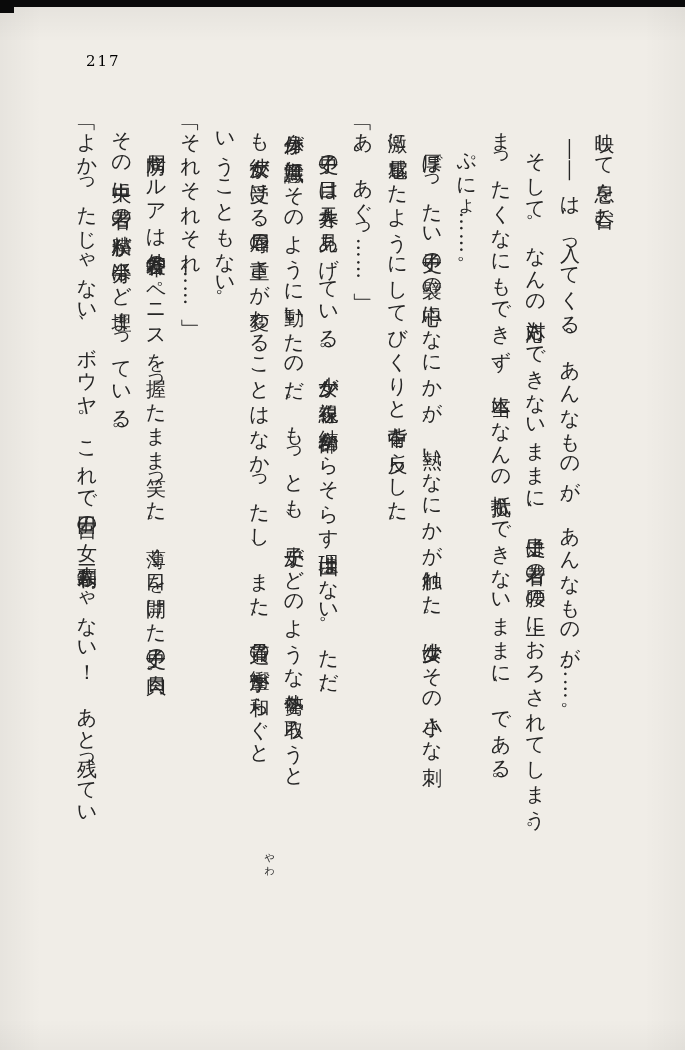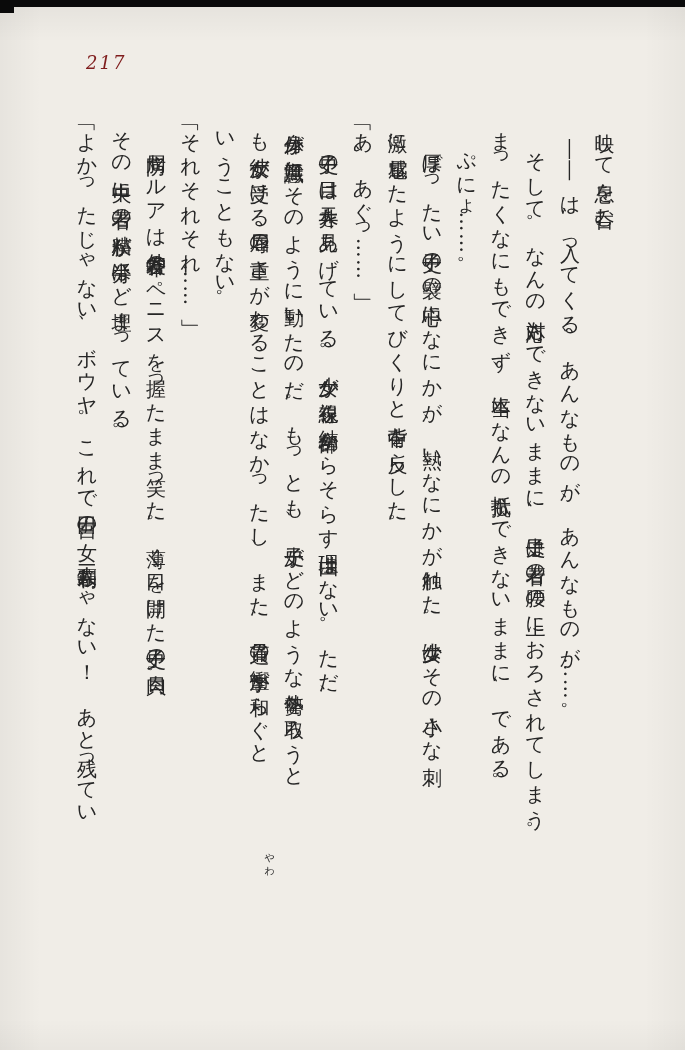--- a/index.html
+++ b/index.html
@@ -17,21 +17,21 @@
       #f0ede7;
   }
   .scan-bar-top{
     position:absolute;top:0;left:0;width:685px;height:7px;background:#0a0a0a;
   }
   .scan-corner{
     position:absolute;top:0;left:0;width:14px;height:13px;background:#0a0a0a;
   }
   .page-number{
     position:absolute;left:86px;top:52px;
-    font-size:18px;font-style:italic;color:#7f1d1d;letter-spacing:2px;
+    font-size:15px;color:#000000;letter-spacing:2px;
   }
   .text-block{
     position:absolute;top:118px;right:63px;width:552px;height:846px;
     writing-mode:vertical-rl;
     color:#262626;
     font-size:20px;
     letter-spacing:1.3px;
   }
   .line{
     width:34.5px;          

